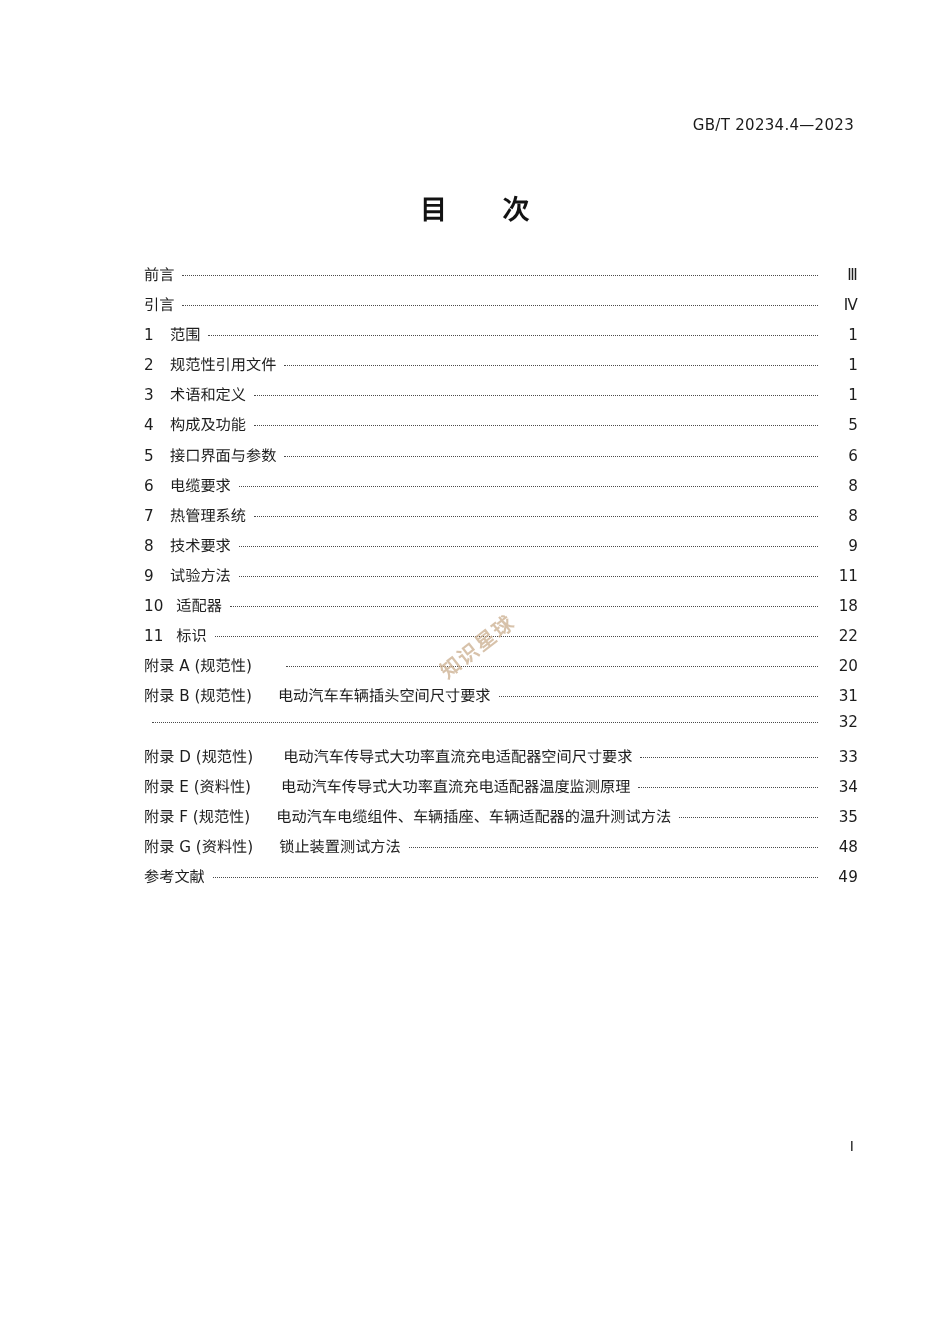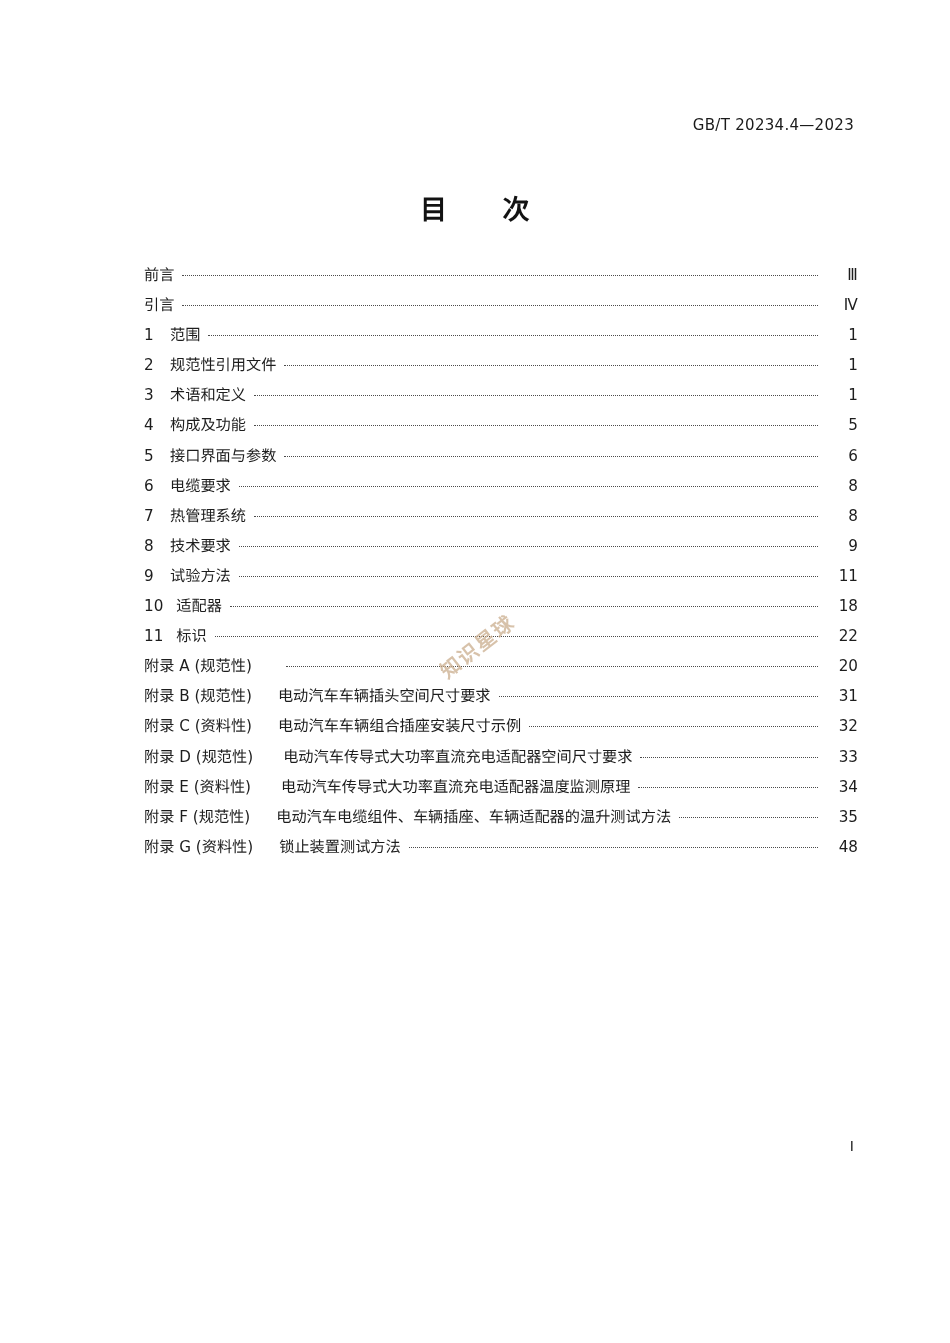--- a/index.html
+++ b/index.html
@@ -262,25 +262,20 @@
       <div class="toc-row annex">
         <span class="toc-label">
           <span>附录 B (规范性)</span>
           <span class="annex-gap"></span>
           <span>电动汽车车辆插头空间尺寸要求</span>
         </span>
         <span class="toc-dots"></span>
         <span class="toc-page">31</span>
       </div>
       <div class="toc-row annex">
-        <span class="toc-label">
-          <span>附录 C (资料性)</span>
-          <span class="annex-gap"></span>
-          <span>电动汽车车辆组合插座安装尺寸示例</span>
-        </span>
         <span class="toc-dots"></span>
         <span class="toc-page">32</span>
       </div>
       <div class="toc-row annex">
         <span class="toc-label">
           <span>附录 D (规范性)</span>
           <span class="annex-gap-wide"></span>
           <span>电动汽车传导式大功率直流充电适配器空间尺寸要求</span>
         </span>
         <span class="toc-dots"></span>
@@ -306,20 +301,27 @@
       </div>
       <div class="toc-row annex">
         <span class="toc-label">
           <span>附录 G (资料性)</span>
           <span class="annex-gap"></span>
           <span>锁止装置测试方法</span>
         </span>
         <span class="toc-dots"></span>
         <span class="toc-page">48</span>
       </div>
+      <div class="toc-row front">
+        <span class="toc-label">
+          <span>参考文献</span>
+        </span>
+        <span class="toc-dots"></span>
+        <span class="toc-page">49</span>
+      </div>
     </div>
 
   <div class="watermark">
     <span>知识星球</span>
   </div>
 
   <div class="folio">I</div>
 
 </div>
 

